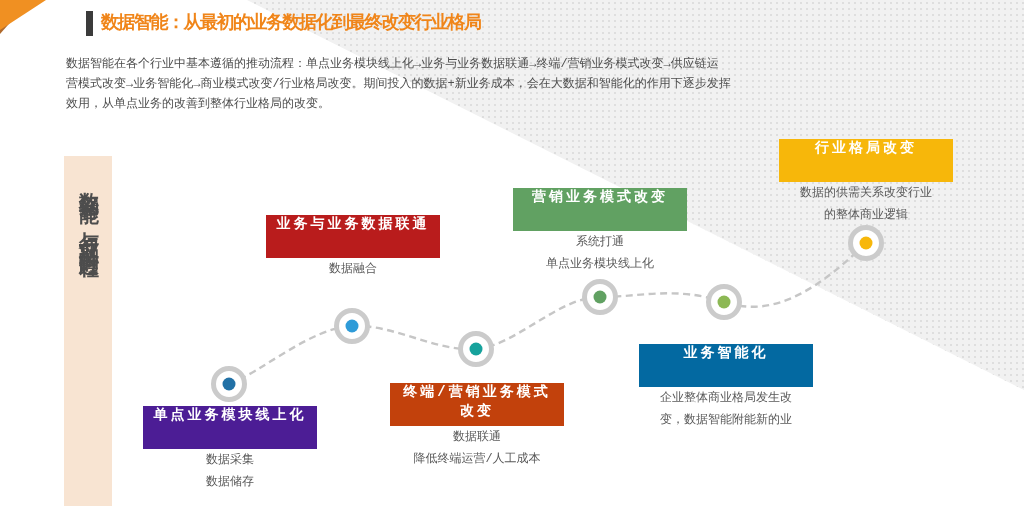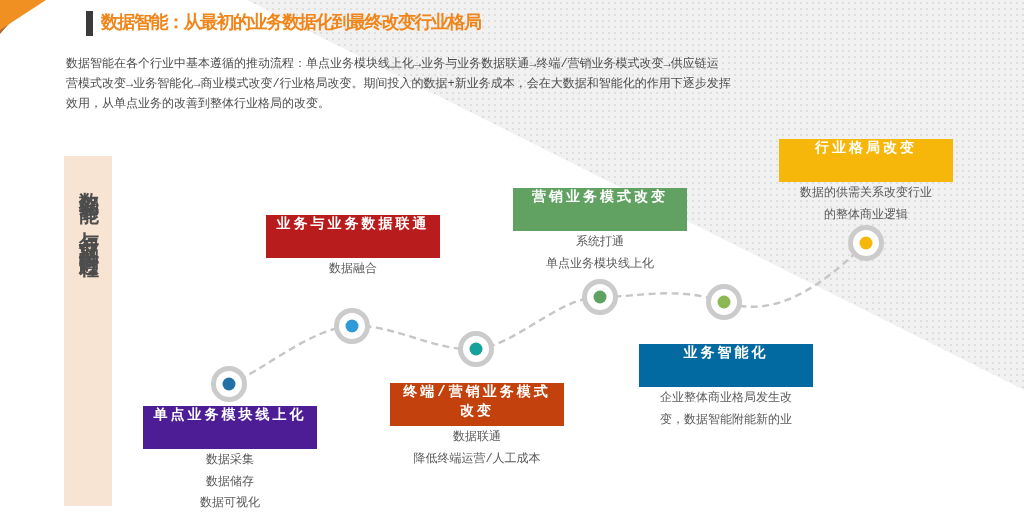--- a/index.html
+++ b/index.html
@@ -104,21 +104,20 @@
     </g>
   </svg>
 
   <div class="milestone" style="left:143px;top:406px">
     <div class="m-box" style="background: #4c1d95;">
       <span>单点业务模块线上化</span>
     </div>
     <div class="m-details">
       <div>数据采集</div>
       <div>数据储存</div>
-      <div>数据可视化</div>
     </div>
   </div>
 
   <div class="milestone" style="left:266px;top:215px">
     <div class="m-box" style="background: #b91c1c;">
       <span>业务与业务数据联通</span>
     </div>
     <div class="m-details">
       <div>数据融合</div>
     </div>

